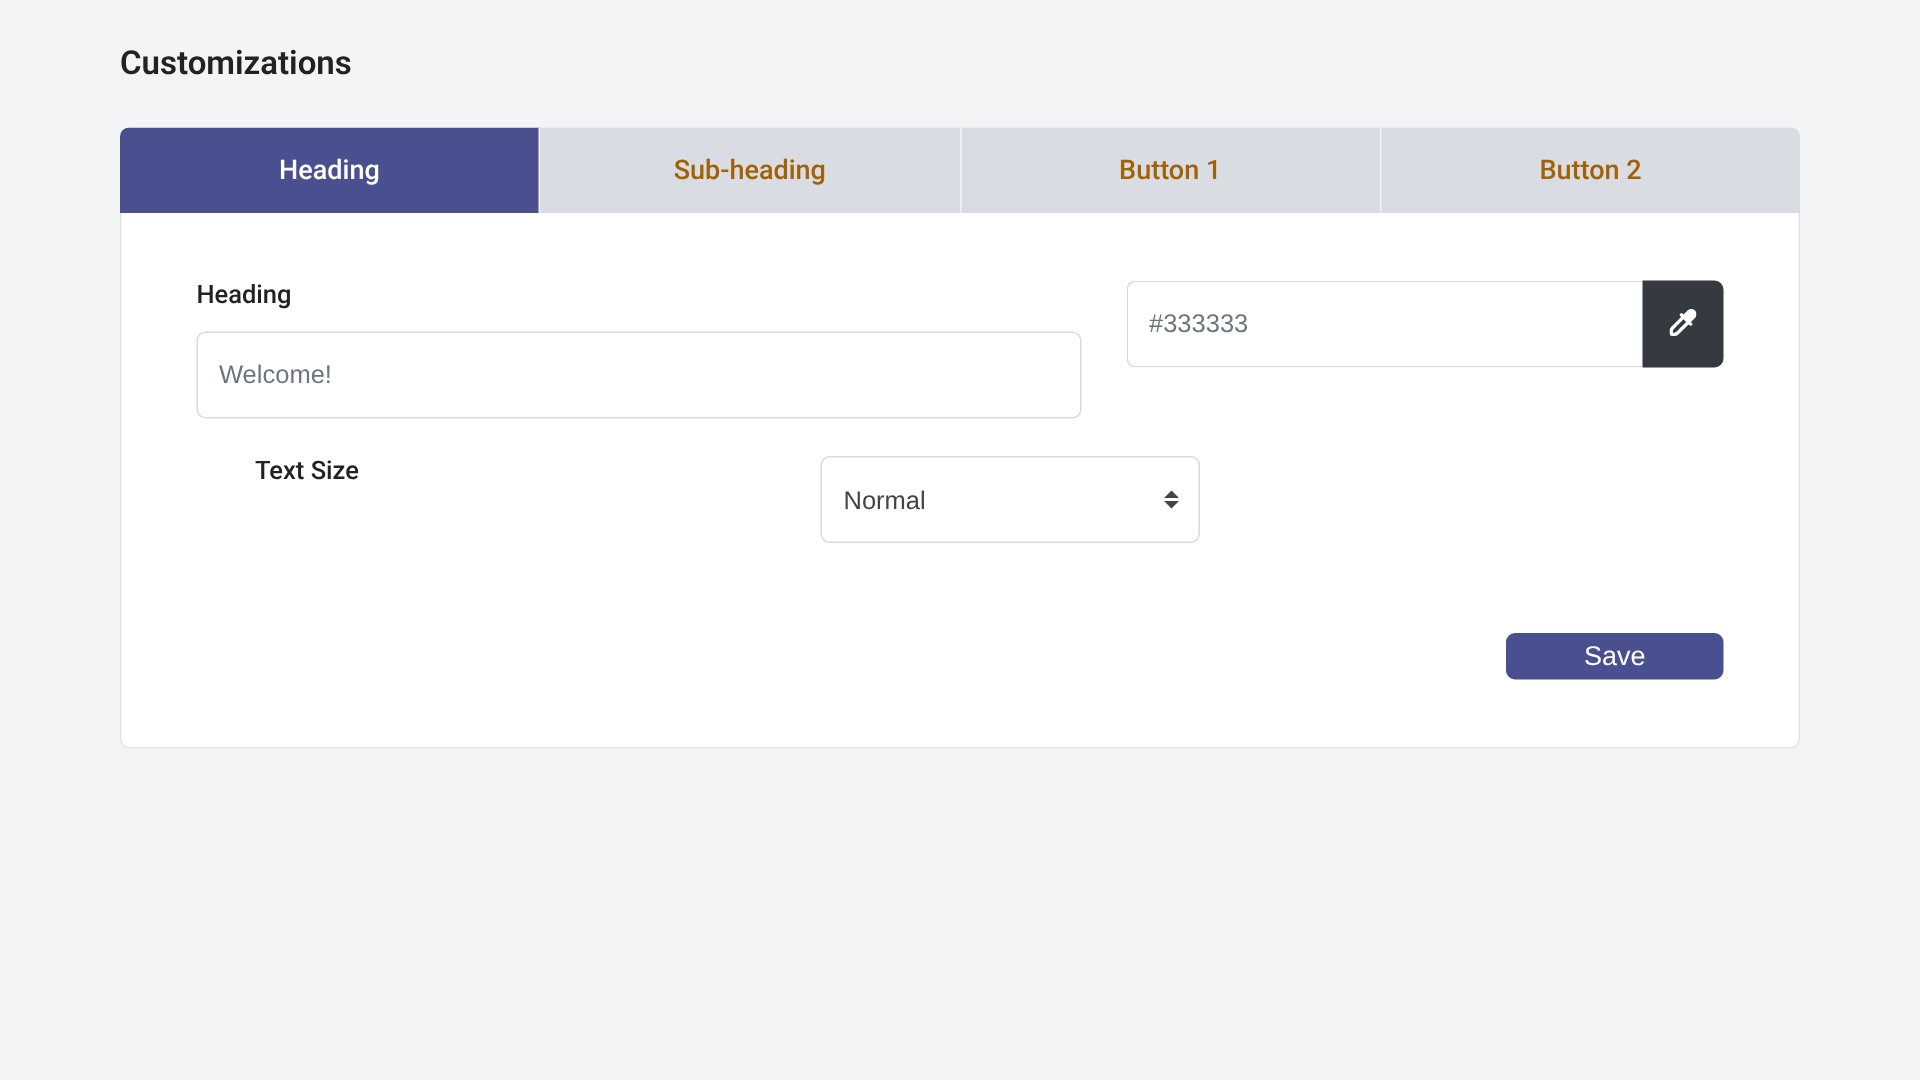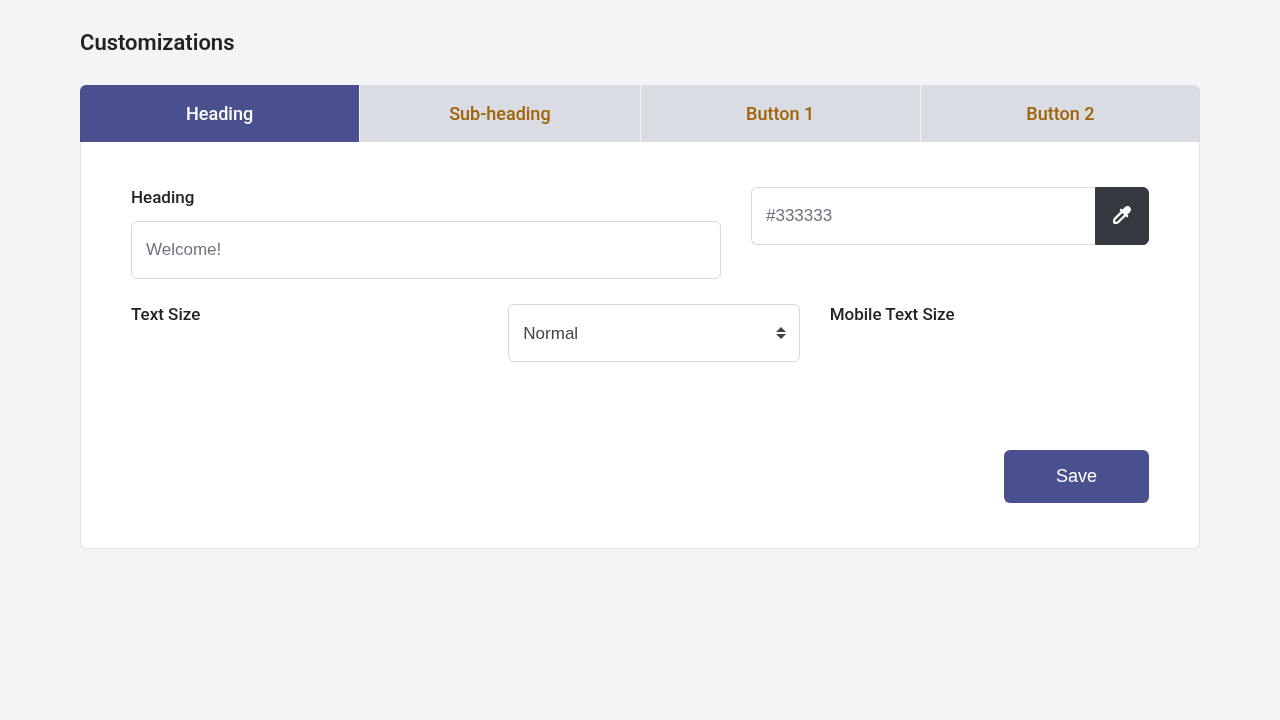--- a/index.html
+++ b/index.html
@@ -58,21 +58,21 @@
     flex-direction: column;
   }
   .field-label {
     font-size: 17px;
     font-weight: 500;
     color: #222;
     margin-bottom: 14px;
   }
   .field-heading { flex: 0 0 590px; }
   .field-color { flex: 1; }
-  .field-third { flex: 1; }
+  .field-third { flex: 1; margin-left: 39px; }
 
   .input {
     width: 100%;
     height: 58px;
     padding: 0 14px;
     font-size: 17px;
     color: #6c757d;
     border: 1px solid #d6d9de;
     border-radius: 6px;
     background: #fff;
@@ -133,23 +133,22 @@
     justify-content: flex-end;
     margin-top: 60px;
   }
   .save-btn {
     background: #4a4f8f;
     color: #fff;
     font-size: 18px;
     font-weight: 400;
     border: none;
     border-radius: 6px;
-    padding: 16px 52px;
+    padding: 5px 52px;
     cursor: pointer;
-    margin-top: 28px;
   }
 </style>
 </head>
 <body>
 
 <div class="container">
   <h1 class="page-title">Customizations</h1>
 
   <div class="tabs">
     <div class="tab active">Heading</div>
@@ -187,21 +186,20 @@
           <select class="input">
             <option>Normal</option>
           </select>
           <span class="select-caret">
             <span class="tri up"></span>
             <span class="tri down"></span>
           </span>
         </div>
       </div>
       <div class="field field-third">
-        <label class="field-label">Mobile Text Size</label>
       </div>
     </div>
 
     <div class="actions">
       <button class="save-btn">Save</button>
     </div>
   </div>
 </div>
 
 </body></html>

